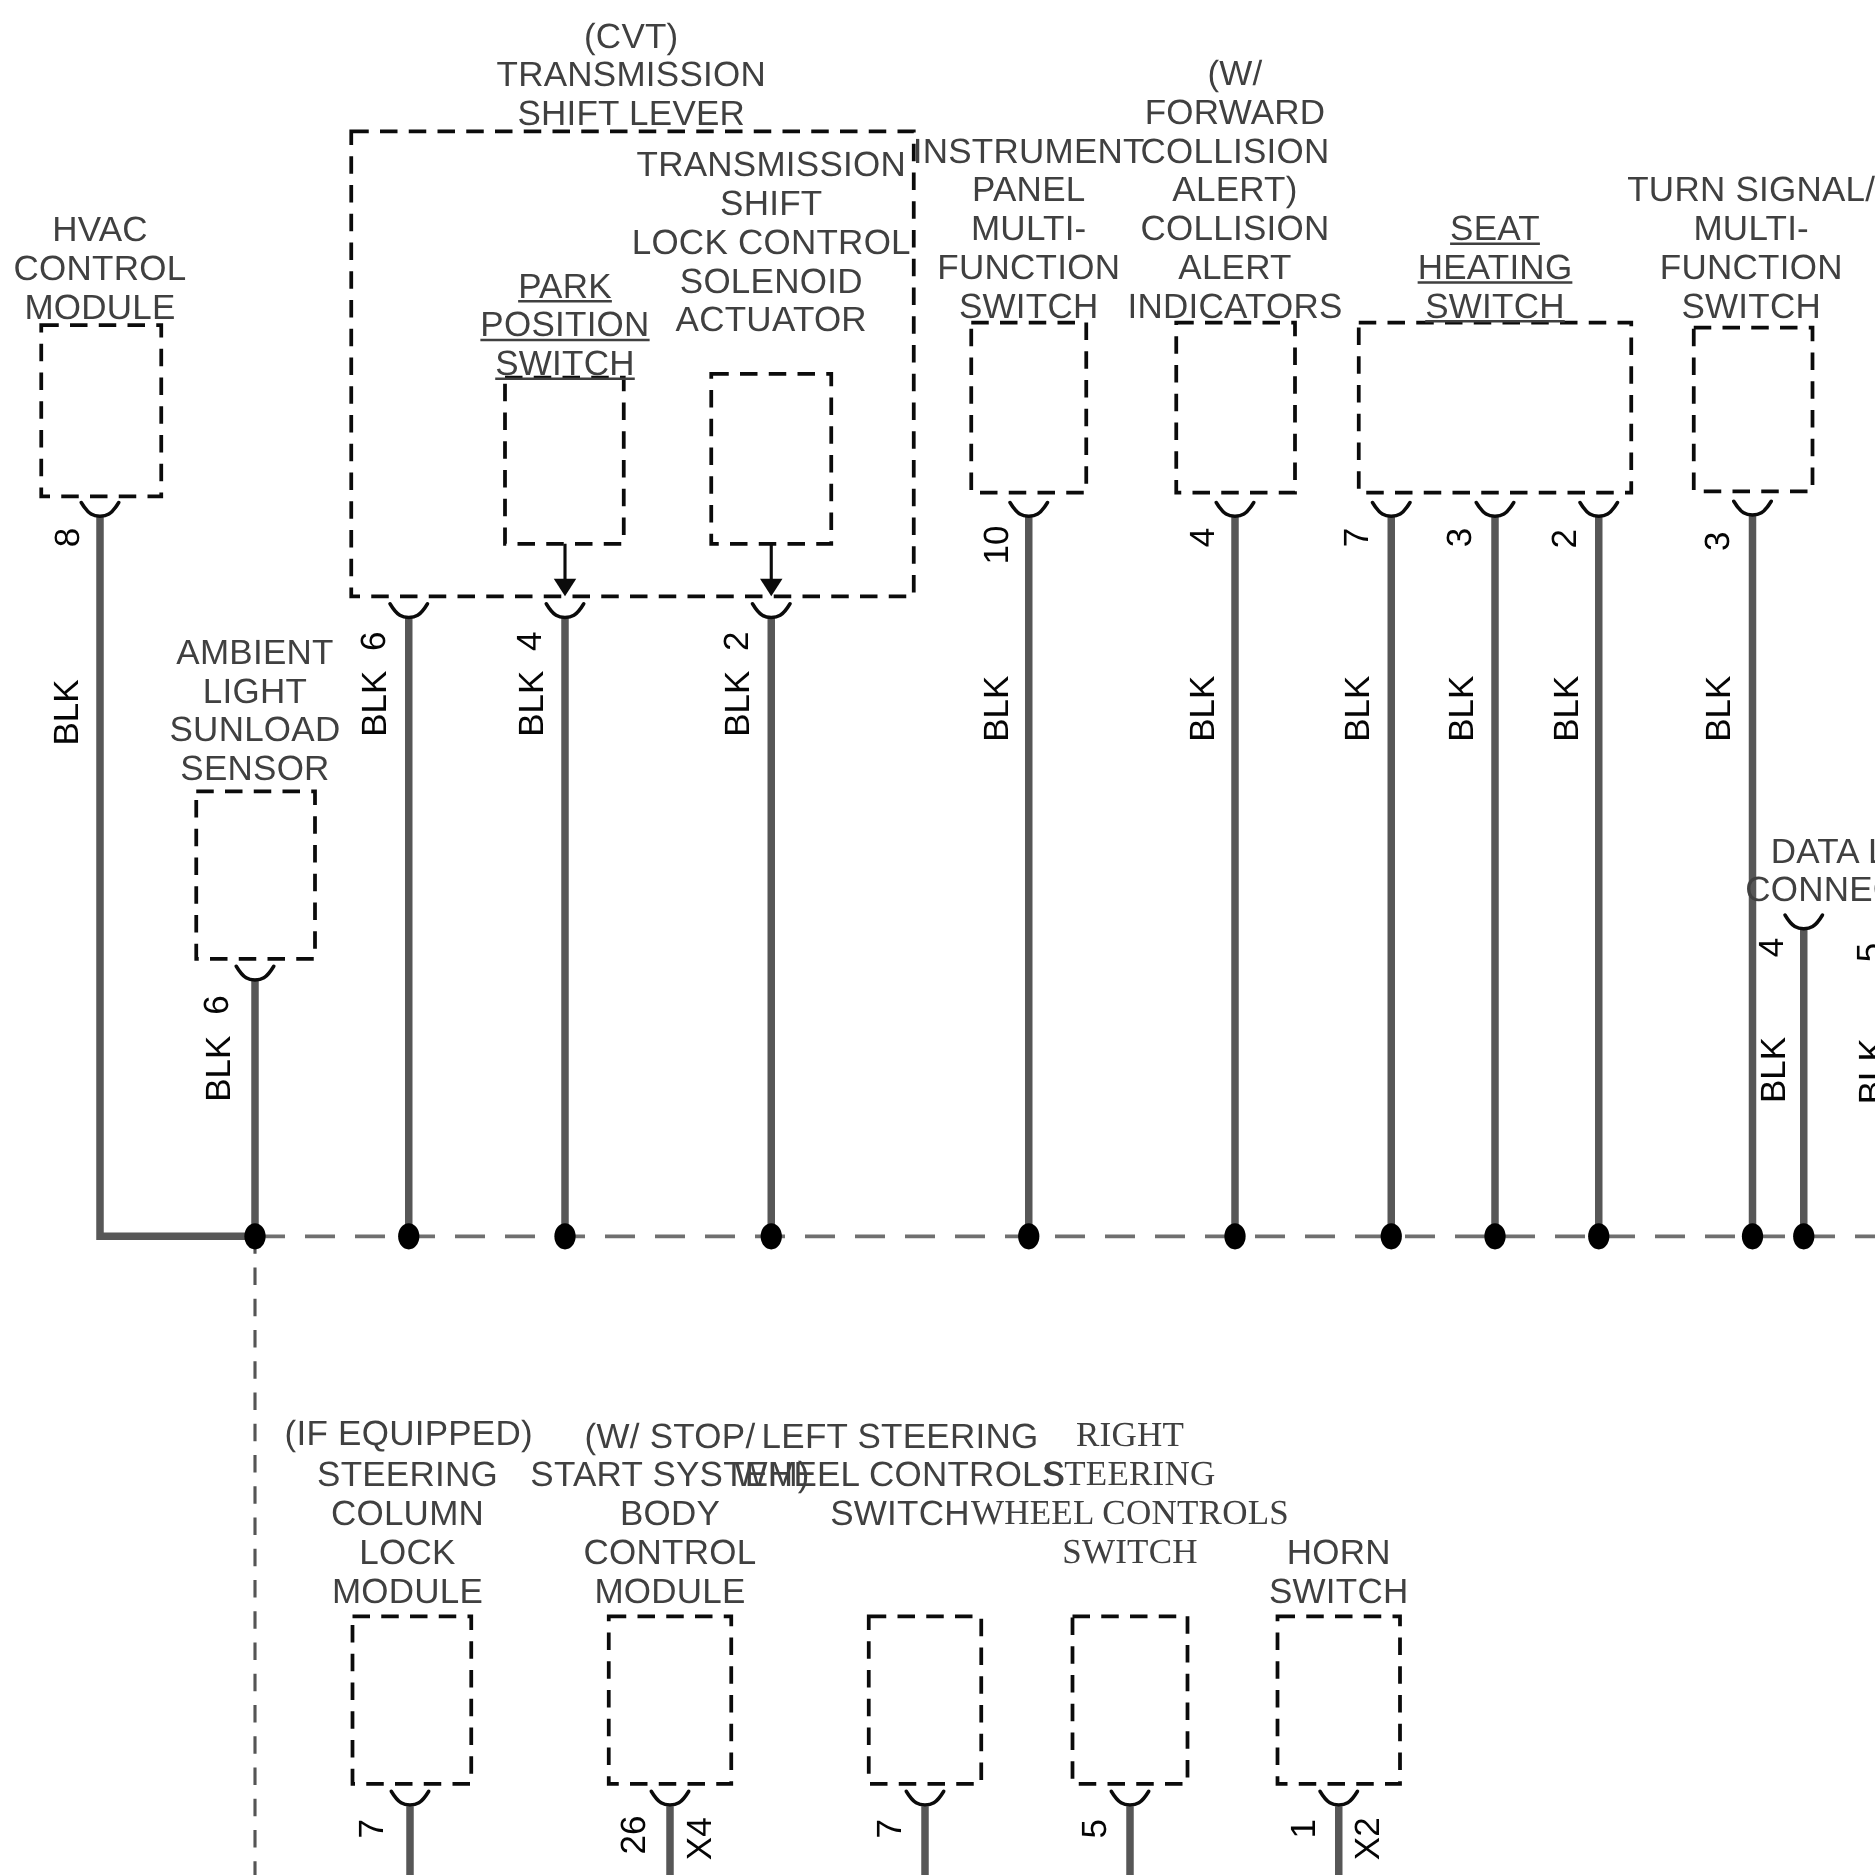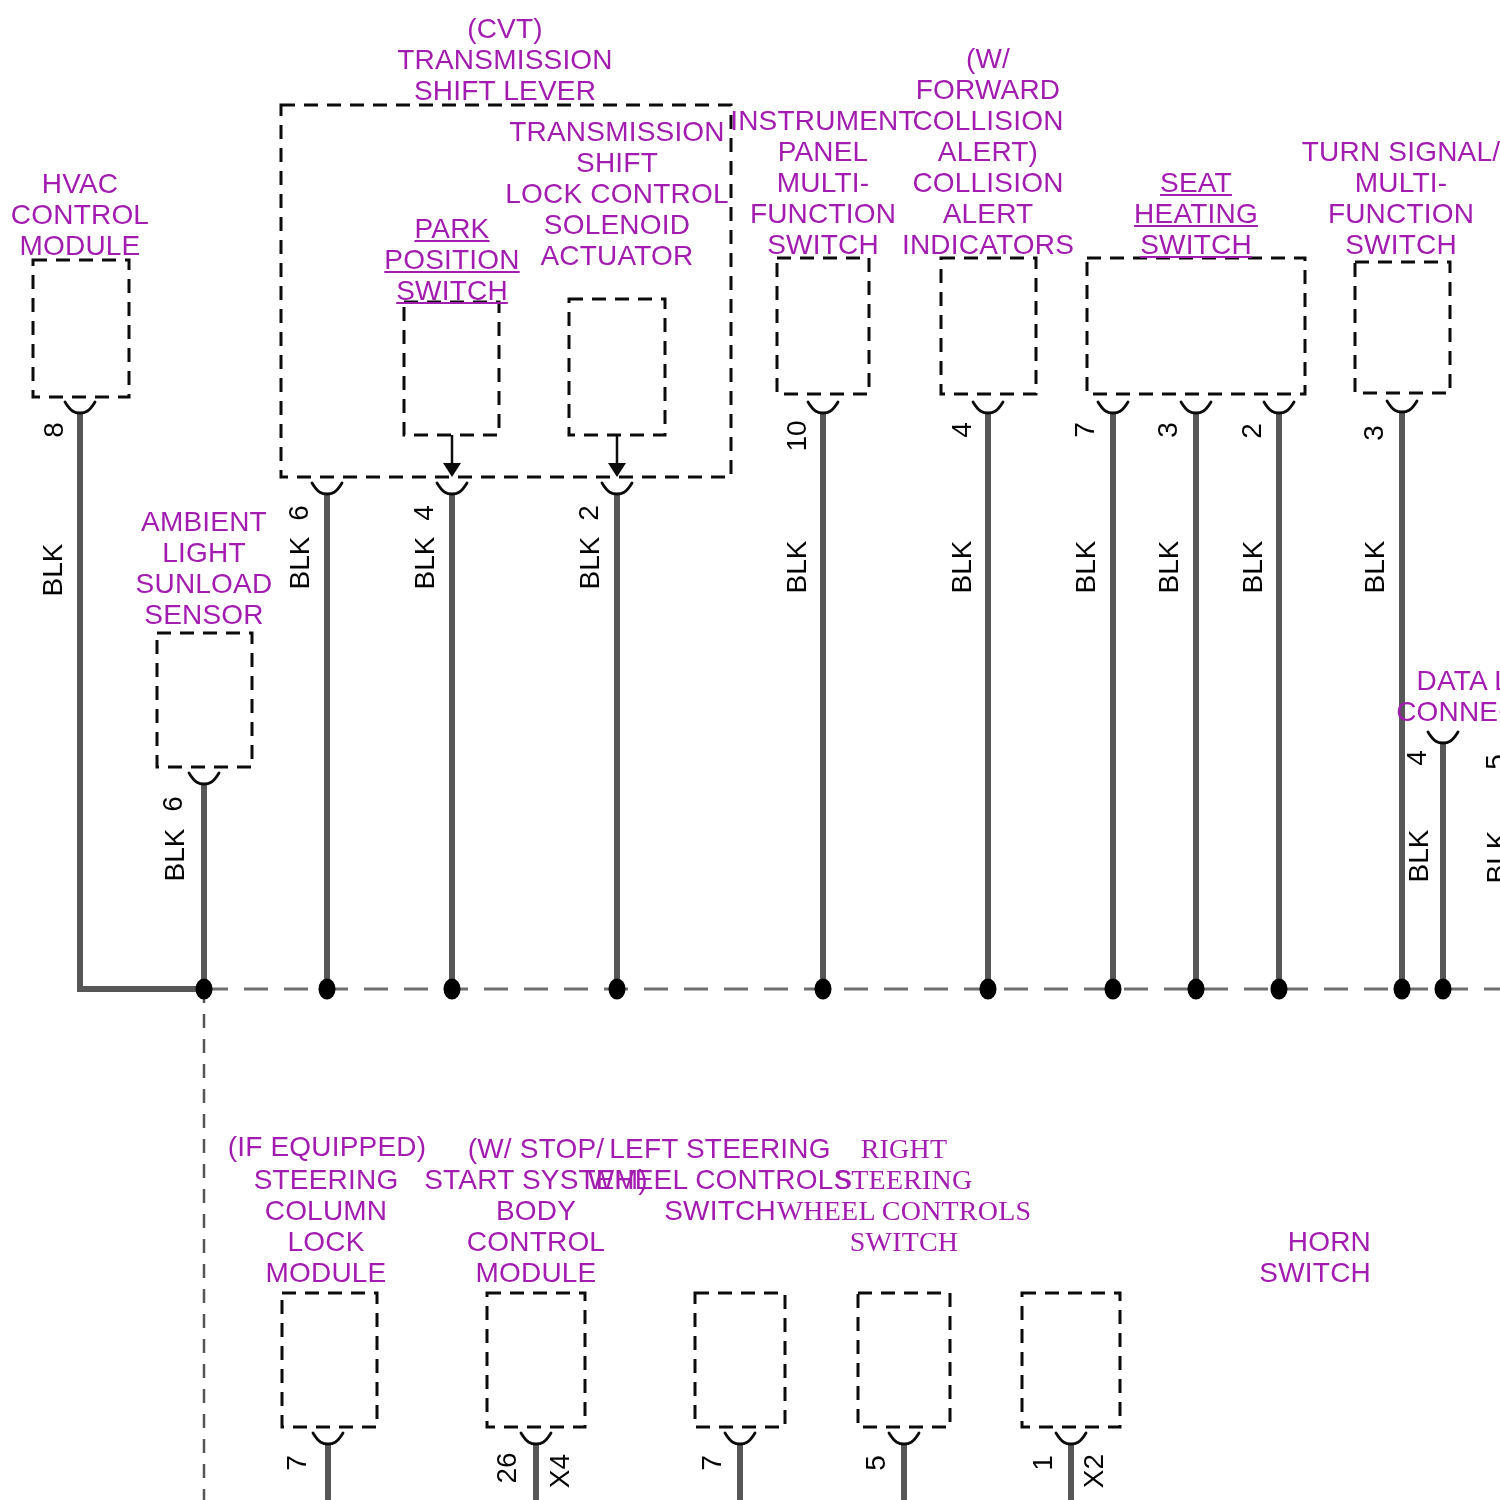--- a/index.html
+++ b/index.html
@@ -1,20 +1,20 @@
 <!DOCTYPE html>
 <html><head>
 <meta charset="utf-8">
 <style>
   html,body{margin:0;padding:0;background:#fff;}
   #canvas{position:relative;width:1500px;height:1500px;background:#ffffff;overflow:hidden;
           font-family:"Liberation Sans",sans-serif;color:#000;}
   #wires-svg{position:absolute;left:0;top:0;width:1500px;height:1500px;}
   .label{position:absolute;width:600px;text-align:center;font-size:28px;line-height:31px;
-         white-space:pre-line;color:#a21caf;letter-spacing:0.2px;}
+         white-space:pre-line;color:#404040;letter-spacing:0.2px;}
   .vtext{position:absolute;font-size:28px;white-space:nowrap;color:#050505;
          transform:translate(-50%,-50%) rotate(-90deg);}
 </style>
 </head>
 <body>
 
 <div id="canvas">
   <svg id="wires-svg" xmlns="http://www.w3.org/2000/svg" viewBox="0 0 1500 1500">
       <line x1="204" y1="989" x2="1500" y2="989" stroke="#6f6f6f" stroke-width="3" stroke-dasharray="24 16"></line>
       <line x1="204" y1="989" x2="204" y2="1500" stroke="#555555" stroke-width="2.5" stroke-dasharray="14 11"></line>
@@ -132,21 +132,21 @@
 BODY
 CONTROL
 MODULE</div>
       <div class="label" style="left: 420px; top: 1133px;">LEFT STEERING
 WHEEL CONTROLS
 SWITCH</div>
       <div class="label" style="left: 604px; top: 1133px; font-family: Liberation Serif, serif;">RIGHT
 STEERING
 WHEEL CONTROLS
 SWITCH</div>
-      <div class="label" style="left: 771px; top: 1226px; text-align: right;">HORN
+      <div class="label" style="left: 771px; top: 1226px;">HORN
 SWITCH</div>
       <div class="vtext" style="left: 54px; top: 430px;">8</div>
       <div class="vtext" style="left: 299px; top: 513px;">6</div>
       <div class="vtext" style="left: 424px; top: 513px;">4</div>
       <div class="vtext" style="left: 589px; top: 513px;">2</div>
       <div class="vtext" style="left: 173px; top: 804px;">6</div>
       <div class="vtext" style="left: 797px; top: 436px;">10</div>
       <div class="vtext" style="left: 962px; top: 430px;">4</div>
       <div class="vtext" style="left: 1085px; top: 430px;">7</div>
       <div class="vtext" style="left: 1168px; top: 430px;">3</div>

